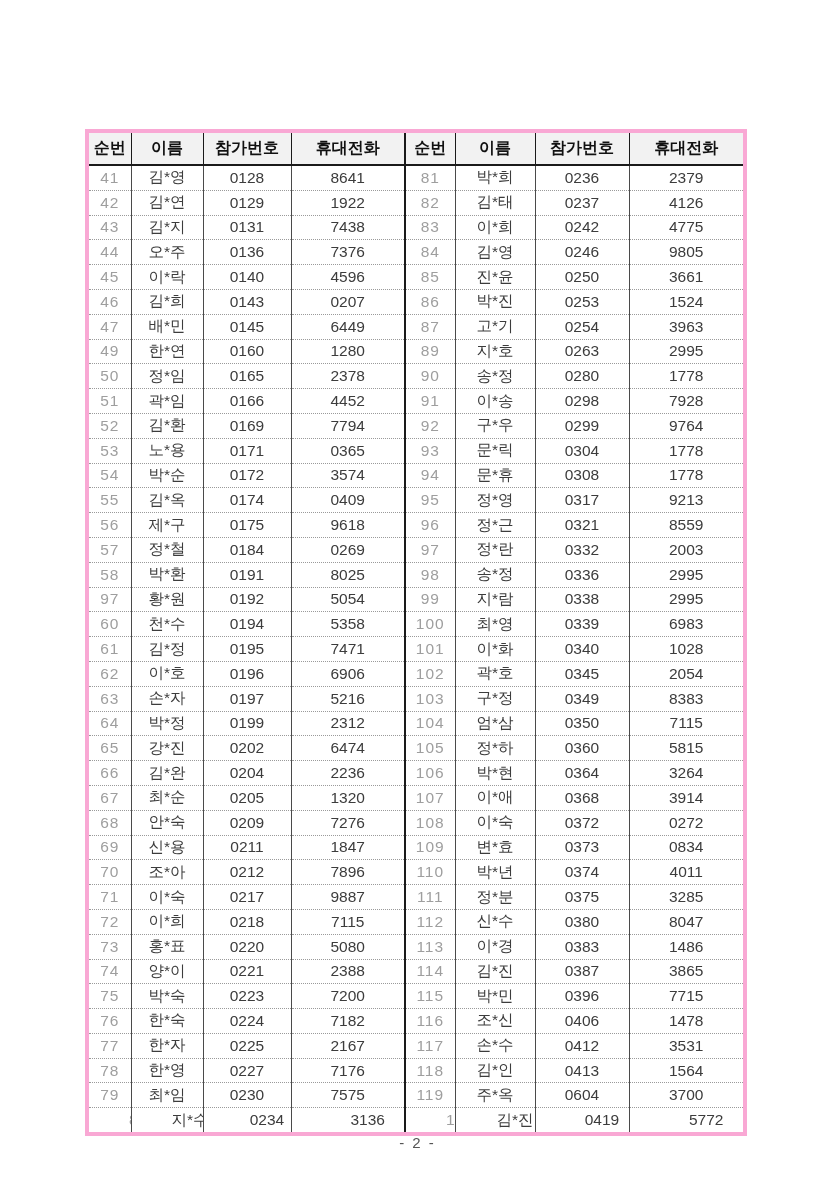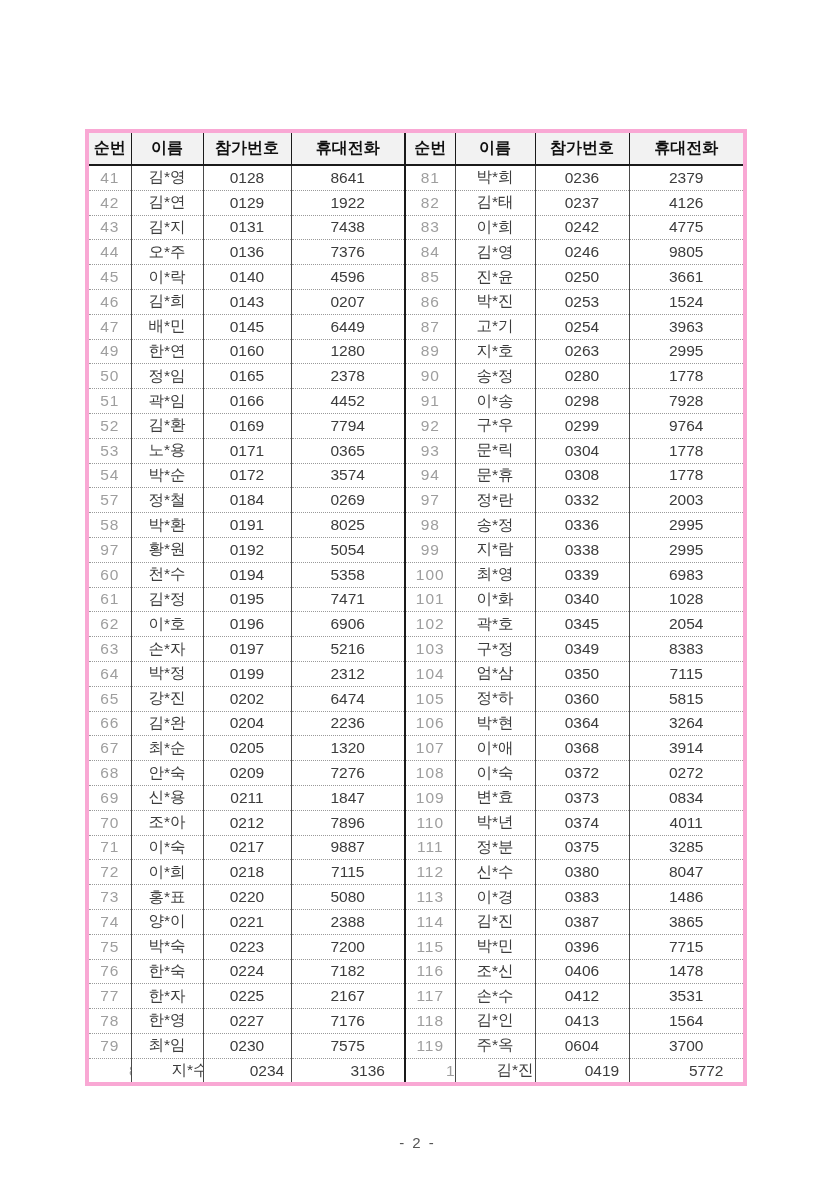--- a/index.html
+++ b/index.html
@@ -217,20 +217,40 @@
           <td class="c-idx">54</td>
           <td class="c-val">박*순</td>
           <td class="c-val">0172</td>
           <td class="c-val">3574</td>
           <td class="c-idx half-split">94</td>
           <td class="c-val">문*휴</td>
           <td class="c-val">0308</td>
           <td class="c-val">1778</td>
         </tr>
         <tr>
+          <td class="c-idx">55</td>
+          <td class="c-val">김*옥</td>
+          <td class="c-val">0174</td>
+          <td class="c-val">0409</td>
+          <td class="c-idx half-split">95</td>
+          <td class="c-val">정*영</td>
+          <td class="c-val">0317</td>
+          <td class="c-val">9213</td>
+        </tr>
+        <tr>
+          <td class="c-idx">56</td>
+          <td class="c-val">제*구</td>
+          <td class="c-val">0175</td>
+          <td class="c-val">9618</td>
+          <td class="c-idx half-split">96</td>
+          <td class="c-val">정*근</td>
+          <td class="c-val">0321</td>
+          <td class="c-val">8559</td>
+        </tr>
+        <tr>
           <td class="c-idx">57</td>
           <td class="c-val">정*철</td>
           <td class="c-val">0184</td>
           <td class="c-val">0269</td>
           <td class="c-idx half-split">97</td>
           <td class="c-val">정*란</td>
           <td class="c-val">0332</td>
           <td class="c-val">2003</td>
         </tr>
         <tr>

